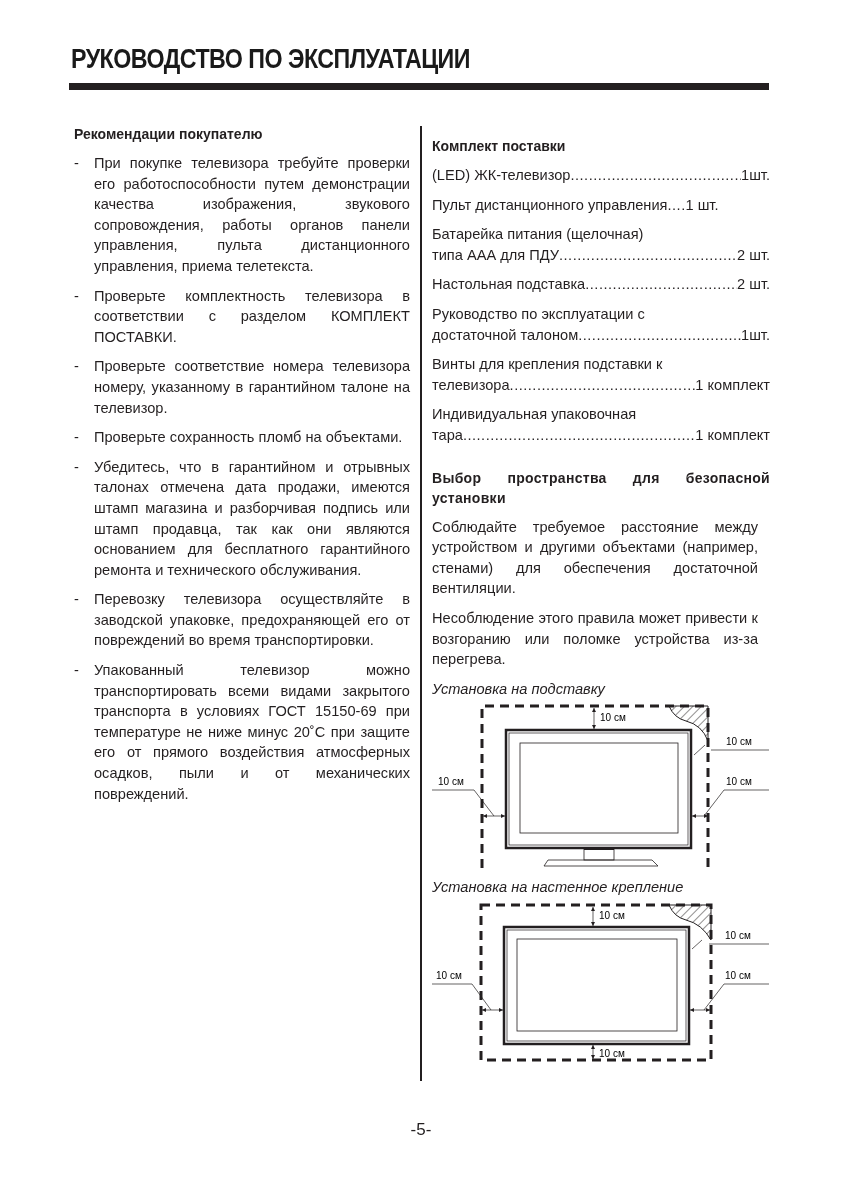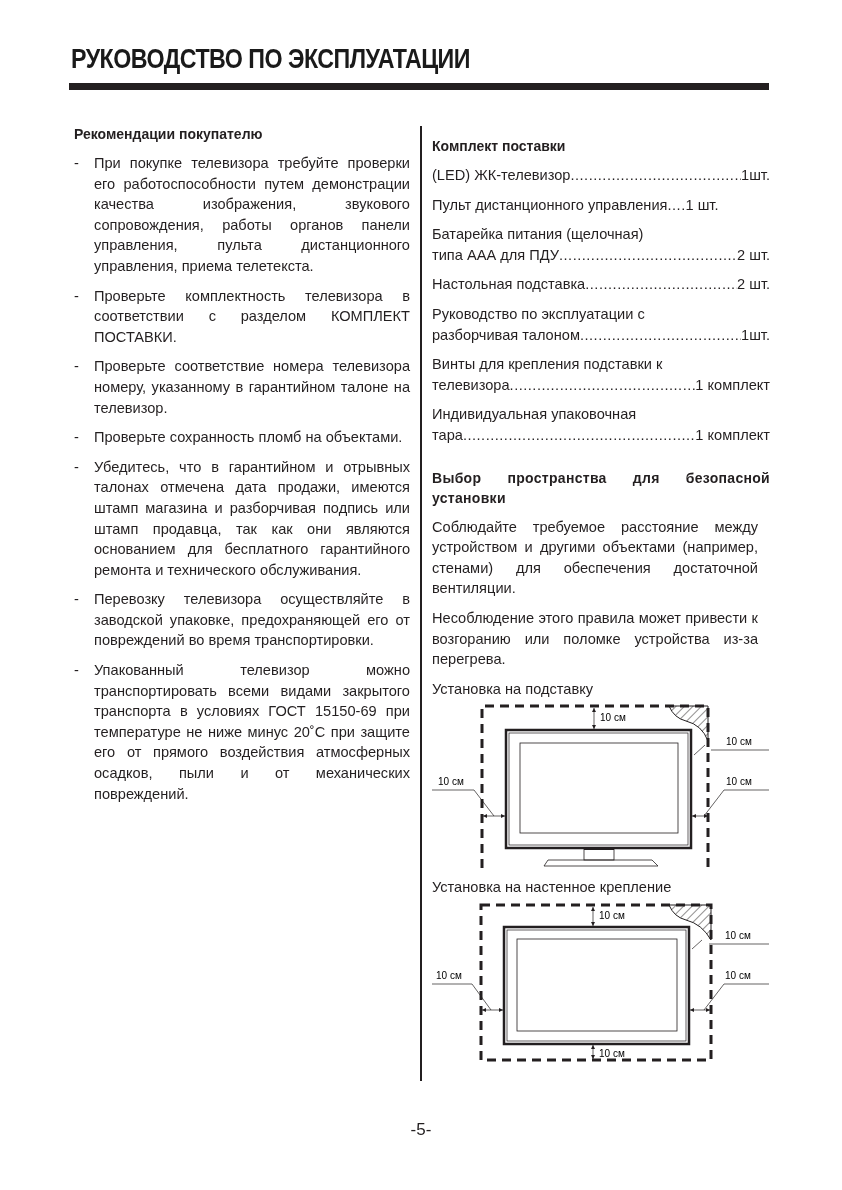--- a/index.html
+++ b/index.html
@@ -15,21 +15,21 @@
   h2 { font-size:14px; font-weight:bold; margin:0 0 9px 0; line-height:20px; }
   .bullets { list-style:none; margin:0; padding:0; }
   .bullets li { position:relative; padding-left:20px; margin-bottom:9px; text-align:justify; }
   .bullets li .dash { position:absolute; left:0; top:0; }
   .kit p { margin:0 0 9px 0; }
   .kit .line { display:flex; white-space:nowrap; }
   .kit .line .dots { flex:1; overflow:hidden; }
   .kit .line .dots::before { content:"................................................................................"; letter-spacing:0.5px; }
   .para { margin:0 12px 9px 0; text-align:justify; }
   .h2-just { text-align:justify; text-align-last:left; }
-  .cap { margin:0 0 4px 0; }
+  .cap { font-style:italic; margin:0 0 4px 0; }
   .diagram { display:block; }
   .pagenum { position:absolute; left:0; width:842px; text-align:center; top:1120px; font-size:17px; }
 </style>
 </head>
 <body>
 
 <div class="title">РУКОВОДСТВО ПО ЭКСПЛУАТАЦИИ</div>
 <div class="title-bar"></div>
 <div class="divider"></div>
 
@@ -74,21 +74,21 @@
     <p>
       <span class="line">
           <span>Настольная подставка</span>
           <span class="dots"></span>
           <span>2 шт.</span>
         </span>
     </p>
     <p>
       <span style="display:block">Руководство по эксплуатации с</span>
       <span class="line">
-          <span>разборчивая талоном</span>
+          <span>достаточной талоном</span>
           <span class="dots"></span>
           <span>1шт.</span>
         </span>
     </p>
     <p>
       <span style="display:block">Винты для крепления подставки к</span>
       <span class="line">
           <span>телевизора</span>
           <span class="dots"></span>
           <span>1 комплект</span>

